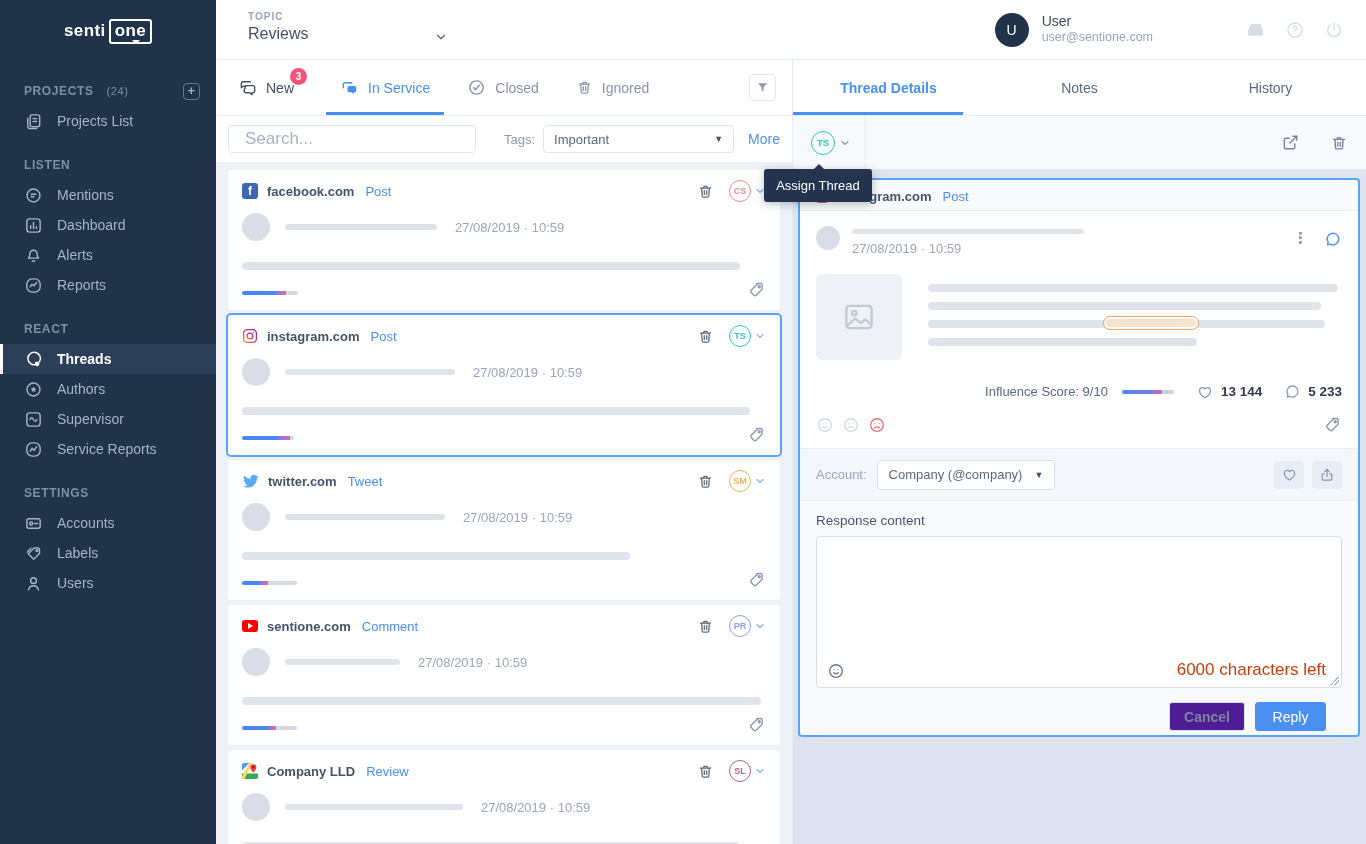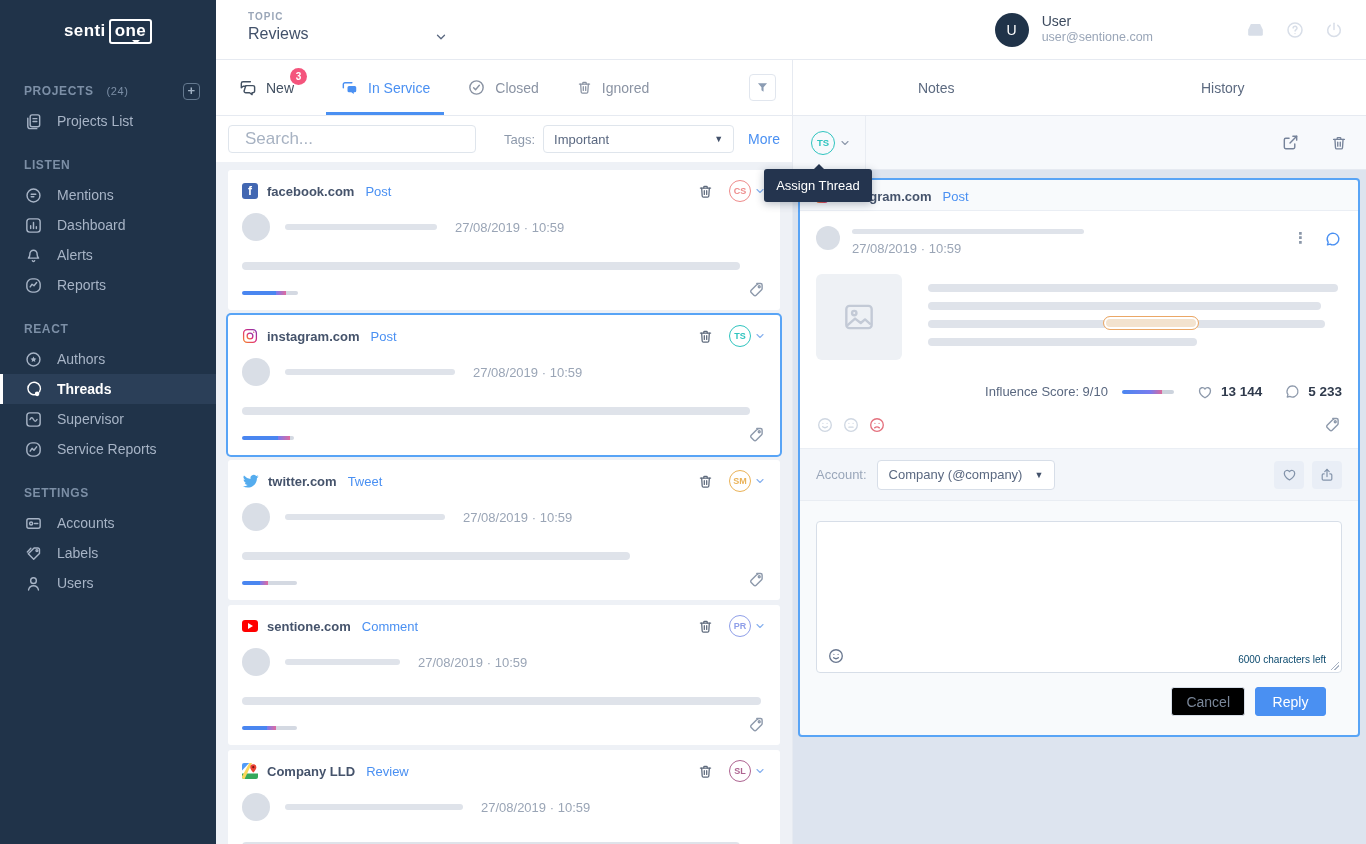--- a/index.html
+++ b/index.html
@@ -130,25 +130,25 @@
   .acct-label{font-size:13px;color:#9aa7ba;}
   .acct-select{margin-left:10px;height:30px;border:1px solid #d7dee8;border-radius:4px;background:#fff;display:flex;align-items:center;padding:0 11px;font-size:13px;color:#5a6880;cursor:pointer;}
   .acct-select .tri{margin-left:12px;font-size:9px;color:#42516a;}
   .acct-btns{margin-left:auto;display:flex;gap:8px;}
   .sq-btn{width:30px;height:28px;background:#e9eef6;border-radius:4px;color:#8494ab;display:flex;align-items:center;justify-content:center;cursor:pointer;}
   .resp{padding:12px 16px 0;}
   .resp-label{font-size:13.5px;color:#45536b;}
   .ta-wrap{position:relative;margin-top:8px;height:152px;}
   .ta-wrap textarea{width:100%;height:100%;border:1px solid #d7dee8;border-radius:4px;resize:none;outline:none;font-family:inherit;font-size:13px;padding:10px 12px 30px;color:#42516a;background:#fff;}
   .ta-emoji{position:absolute;left:11px;bottom:8px;color:#6a7890;cursor:pointer;}
-  .ta-count{position:absolute;right:16px;bottom:8px;font-size:10px;color:#0c4a6e;}
+  .ta-count{position:absolute;right:16px;bottom:8px;font-size:17px;color:#c2410c;}
   .ta-grip{position:absolute;right:3px;bottom:3px;width:9px;height:9px;cursor:nwse-resize;background:linear-gradient(135deg,transparent 50%,#aab4c4 50%,#aab4c4 57%,transparent 57%,transparent 72%,#aab4c4 72%,#aab4c4 79%,transparent 79%);}
   .btn-row{display:flex;justify-content:flex-end;gap:10px;padding:14px 16px 0;}
   .btn{height:29px;min-width:71px;border-radius:3px;font-size:14px;display:flex;align-items:center;justify-content:center;padding:0 14px;cursor:pointer;font-family:inherit;}
-  .btn.cancel{background:#000000;border:1px solid #d7dee8;color:#7a8799;}
+  .btn.cancel{background:#4c1d95;border:1px solid #d7dee8;color:#7a8799;font-weight:bold;}
   .btn.reply{background:var(--accent);border:1px solid var(--accent);color:#fff;}
 
   
   .tooltip{position:absolute;left:764px;top:169px;width:108px;height:33px;background:var(--tooltip);color:#fff;font-size:13px;border-radius:3px;display:flex;align-items:center;justify-content:center;z-index:20;box-shadow:0 2px 8px rgba(20,35,60,.3);}
   .tooltip:before{content:'';position:absolute;top:-10px;left:50px;border:5px solid transparent;border-bottom-color:var(--tooltip);}
 </style>
 </head>
 <body>
 
 <div id="app">
@@ -201,33 +201,33 @@
       <svg class="ic sic" viewBox="0 0 20 20">
           <rect x="3" y="3" width="14" height="14" rx="5.5"></rect>
           <path d="M6.5 11.5l2-2.8 2 1.6 2.8-3.4"></path>
         </svg>
       <span>Reports</span>
     </div>
 
     <div class="s-head">
       <span>REACT</span>
     </div>
+    <div class="s-item active">
+      <svg class="ic sic" viewBox="0 0 20 20">
+          <path d="M16.3 12.5a6.6 6.6 0 1 0-3.4 2.7"></path>
+          <circle cx="13.8" cy="14.6" r="2.4" fill="currentColor" stroke="none"></circle>
+        </svg>
+      <span>Threads</span>
+    </div>
     <div class="s-item">
       <svg class="ic sic" viewBox="0 0 20 20">
           <circle cx="10" cy="10" r="6.8"></circle>
           <path d="M10 6.9l.95 1.9 2.1.3-1.5 1.5.35 2.1L10 11.7l-1.9 1 .35-2.1-1.5-1.5 2.1-.3z" fill="currentColor" stroke="none"></path>
         </svg>
       <span>Authors</span>
-    </div>
-    <div class="s-item active">
-      <svg class="ic sic" viewBox="0 0 20 20">
-          <path d="M16.3 12.5a6.6 6.6 0 1 0-3.4 2.7"></path>
-          <circle cx="13.8" cy="14.6" r="2.4" fill="currentColor" stroke="none"></circle>
-        </svg>
-      <span>Threads</span>
     </div>
     <div class="s-item">
       <svg class="ic sic" viewBox="0 0 20 20">
           <rect x="3" y="3" width="14" height="14" rx="3"></rect>
           <path d="M6.3 10c1.2-2.4 2.4-2.4 3.7 0s2.5 2.4 3.7 0"></path>
         </svg>
       <span>Supervisor</span>
     </div>
     <div class="s-item">
       <svg class="ic sic" viewBox="0 0 20 20">
@@ -548,20 +548,21 @@
           <span class="c-date"><span>27/08/2019</span> <span>·</span> <span>10:59</span></span>
         </div>
         <div class="c-content" style="width:95%"></div>
       </div>
 
     </div>
   </div>
 
   <div class="details-col">
     <div class="dtabs">
+      <div class="dtab active">Thread Details</div>
       <div class="dtab">Notes</div>
       <div class="dtab">History</div>
     </div>
 
     <div class="dtoolbar">
       <div class="d-assignee">
         <span class="d-badge" style="color: rgb(47, 196, 191);">TS</span>
         <svg class="ic d-chev" width="12" height="12" viewBox="0 0 16 16">
             <path d="M4 6l4 4 4-4"></path>
           </svg>
@@ -697,20 +698,21 @@
               <svg class="ic" width="16" height="16" viewBox="0 0 20 20">
                   <path d="M6.5 8.5h-1A1.5 1.5 0 0 0 4 10v5a1.5 1.5 0 0 0 1.5 1.5h9A1.5 1.5 0 0 0 16 15v-5a1.5 1.5 0 0 0-1.5-1.5h-1"></path>
                   <path d="M10 12V3"></path>
                   <path d="M7.2 5.8L10 3l2.8 2.8"></path>
                 </svg>
             </span>
           </div>
         </div>
 
         <div class="resp">
+          <div class="resp-label">Response content</div>
           <div class="ta-wrap">
             <textarea style=""></textarea>
             <svg class="ic ta-emoji" width="18" height="18" viewBox="0 0 20 20">
                 <circle cx="10" cy="10" r="7"></circle>
                 <circle cx="7.7" cy="8.2" r=".6" fill="currentColor" stroke="none"></circle>
                 <circle cx="12.3" cy="8.2" r=".6" fill="currentColor" stroke="none"></circle>
                 <path d="M7.4 12c1.7 1.4 3.5 1.4 5.2 0"></path>
               </svg>
             <span class="ta-count">6000 characters left</span>
             <span class="ta-grip"></span>

